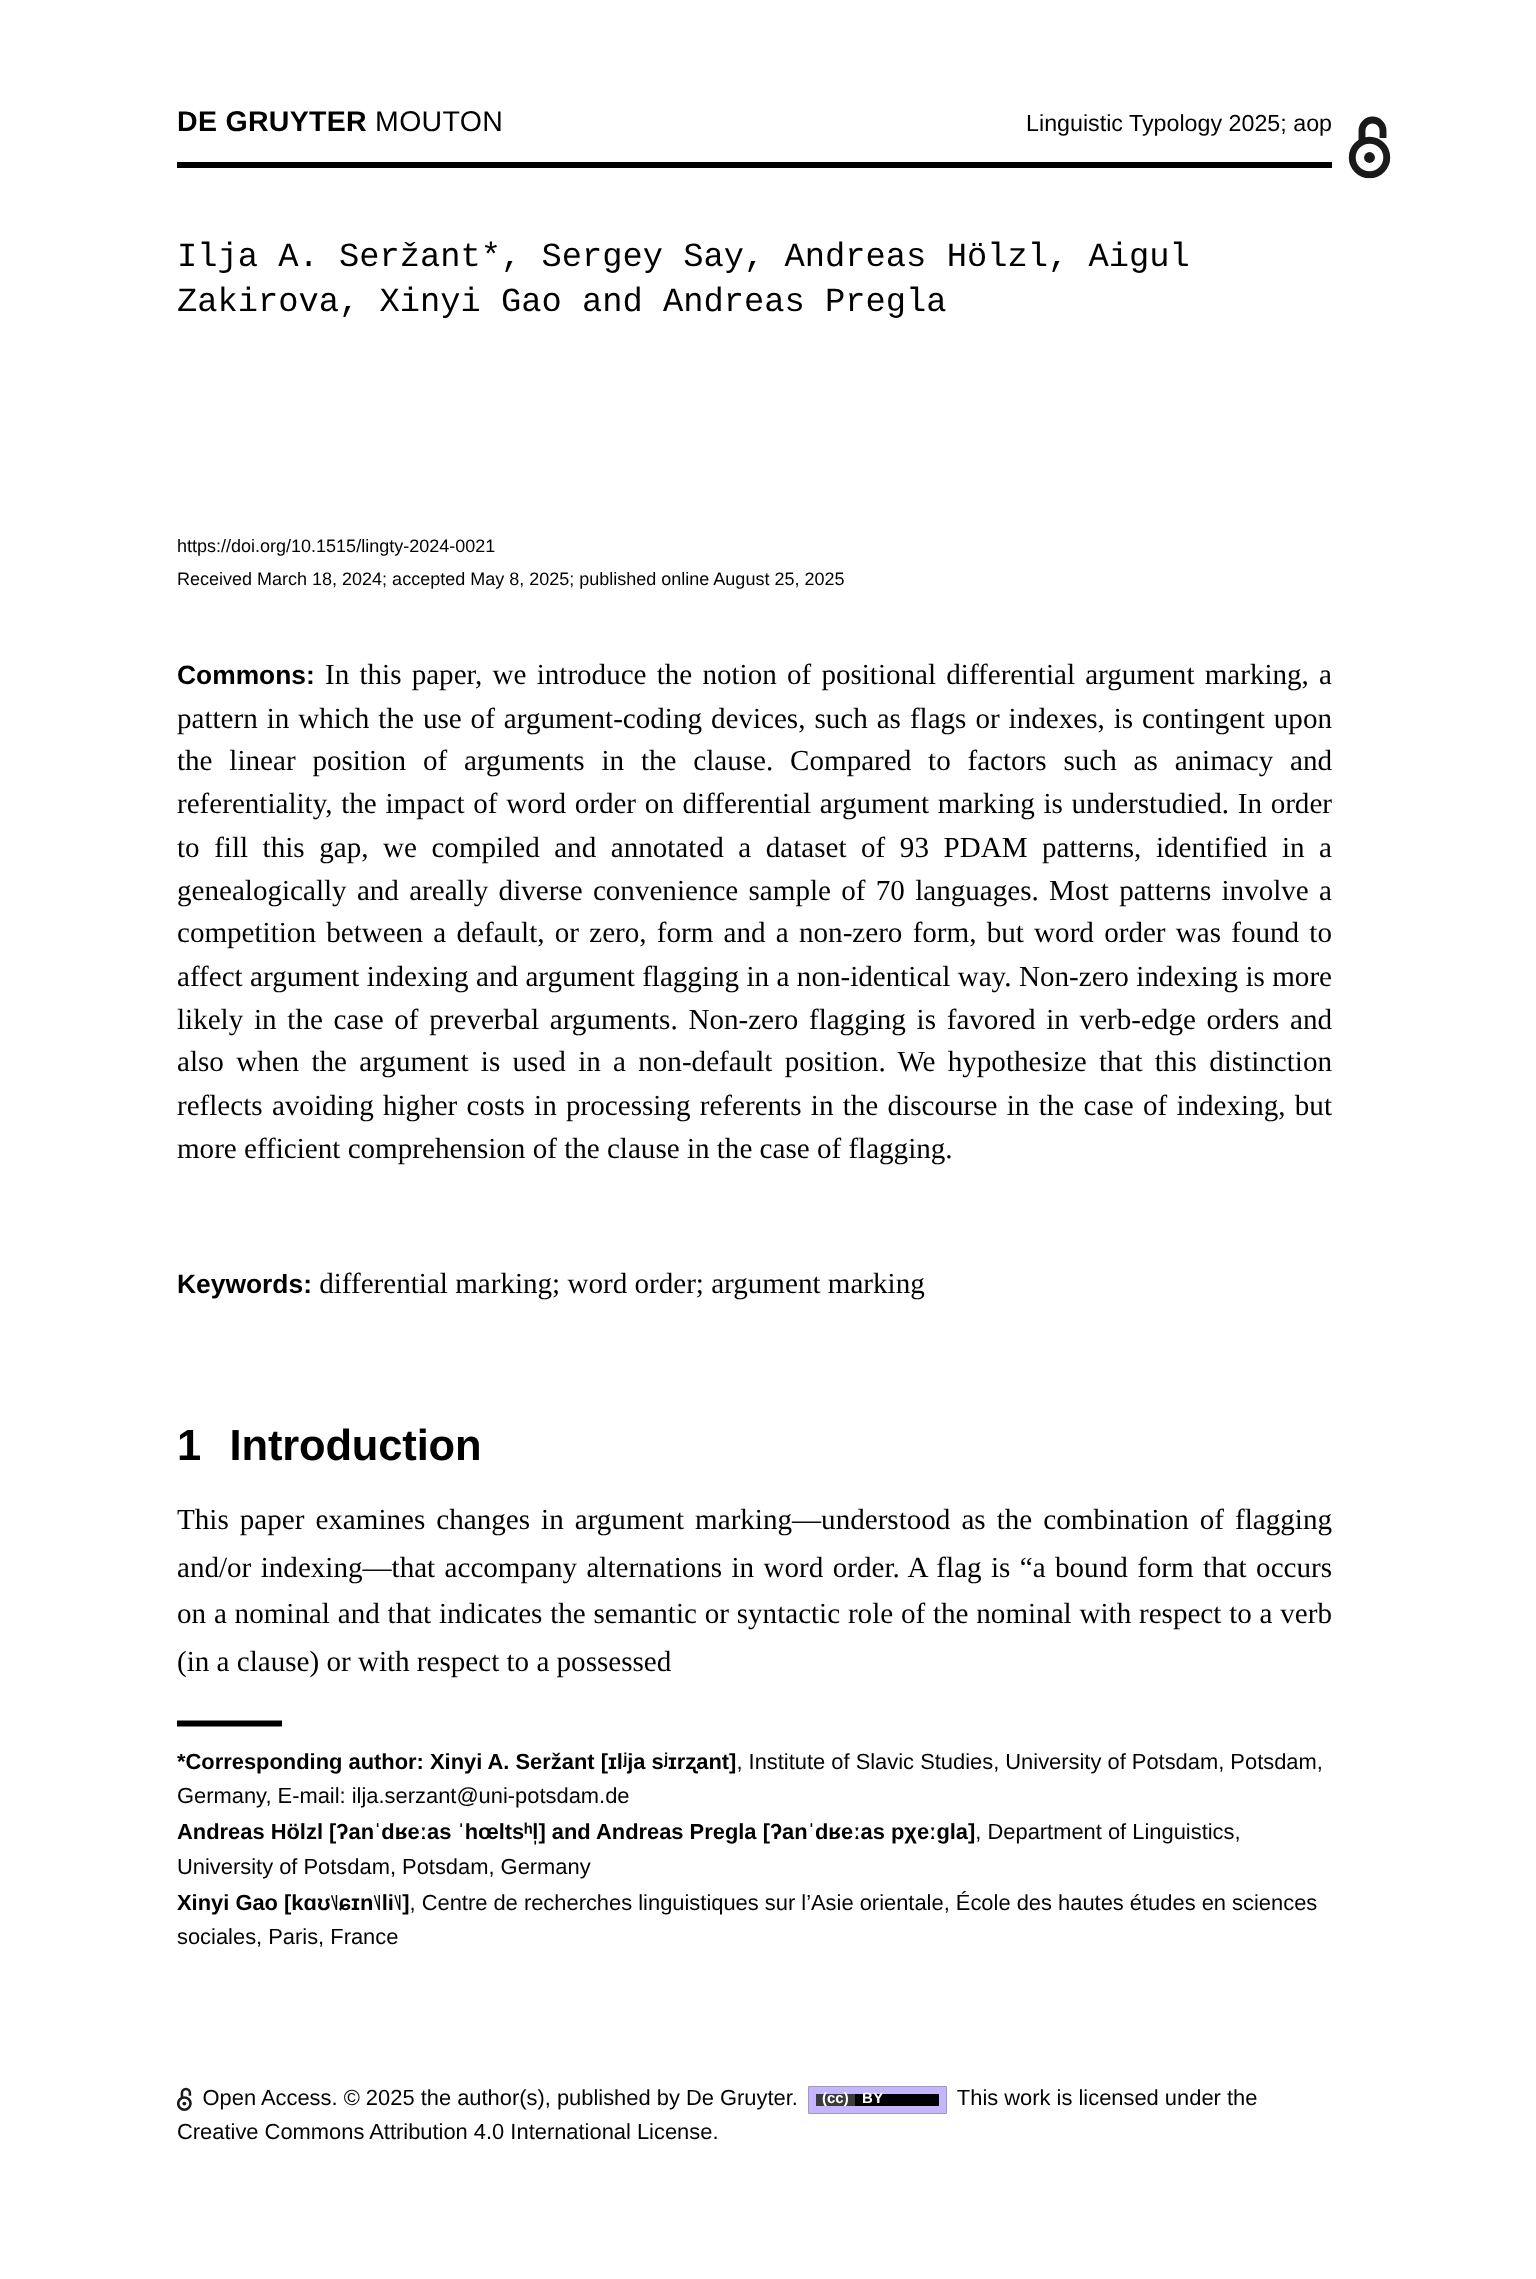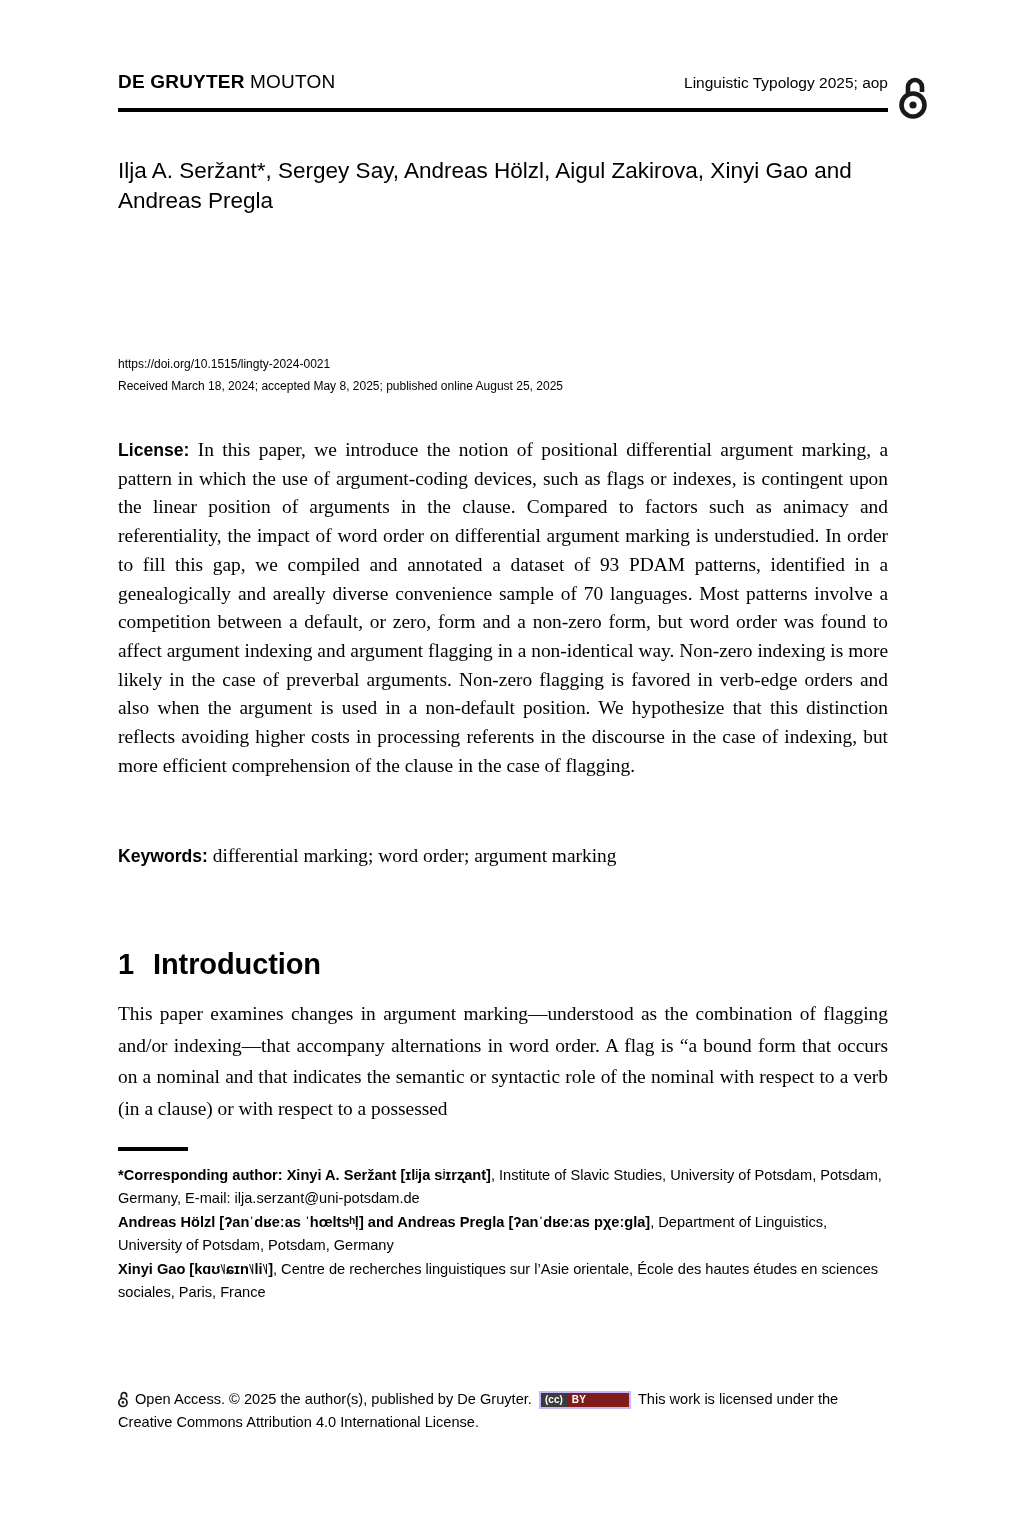--- a/index.html
+++ b/index.html
@@ -65,20 +65,21 @@
 
   
   .authors-line {
     position: absolute;
     left: 0;
     top: 140px;
     width: 770px;
     font-size: 22.5px;
     line-height: 30px;
     font-weight: 400;
+    font-family: Liberation Mono, monospace;
   }
   .doc-title {
     position: absolute;
     left: 0;
     top: 212px;
     width: 700px;
     font-size: 31px;
     line-height: 41px;
     font-weight: 700;
     letter-spacing: -0.1px;
@@ -188,22 +189,22 @@
     margin-right: 6px;
     flex: 0 0 auto;
     position: relative;
     top: 0px;
   }
   .ccby {
     display: inline-flex;
     align-items: stretch;
     height: 18px;
     width: 92px;
-    background: #7f1d1d;
-    border: 2px solid #c4b5fd;
+    background: #000000;
+    border: 5px solid #c4b5fd;
     margin: 0 7px;
     flex: 0 0 auto;
     box-sizing: border-box;
   }
   .ccby .cc-circle {
     width: 26px;
     display: flex;
     align-items: center;
     justify-content: center;
     color: #ffffff;
@@ -244,21 +245,21 @@
     <div class="rule-head"></div>
 
     <div class="authors-line">Ilja A. Seržant*, Sergey Say, Andreas Hölzl, Aigul Zakirova, Xinyi Gao and Andreas Pregla</div>
 
     <div class="pubinfo">
       <div>https://doi.org/10.1515/lingty-2024-0021</div>
       <div>Received March 18, 2024; accepted May 8, 2025; published online August 25, 2025</div>
     </div>
 
     <div class="abstract">
-      <span class="lead">License:</span>
+      <span class="lead">Commons:</span>
       <span>In this paper, we introduce the notion of positional differential argument marking, a pattern in which the use of argument-coding devices, such as flags or indexes, is contingent upon the linear position of arguments in the clause. Compared to factors such as animacy and referentiality, the impact of word order on differential argument marking is understudied. In order to fill this gap, we compiled and annotated a dataset of 93 PDAM patterns, identified in a genealogically and areally diverse convenience sample of 70 languages. Most patterns involve a competition between a default, or zero, form and a non-zero form, but word order was found to affect argument indexing and argument flagging in a non-identical way. Non-zero indexing is more likely in the case of preverbal arguments. Non-zero flagging is favored in verb-edge orders and also when the argument is used in a non-default position. We hypothesize that this distinction reflects avoiding higher costs in processing referents in the discourse in the case of indexing, but more efficient comprehension of the clause in the case of flagging.</span>
     </div>
 
     <div class="keywords">
       <span class="lead">Keywords:</span>
       <span>differential marking; word order; argument marking</span>
     </div>
 
     <h2 class="section-head">
       <span class="num">1</span><span>Introduction</span>

